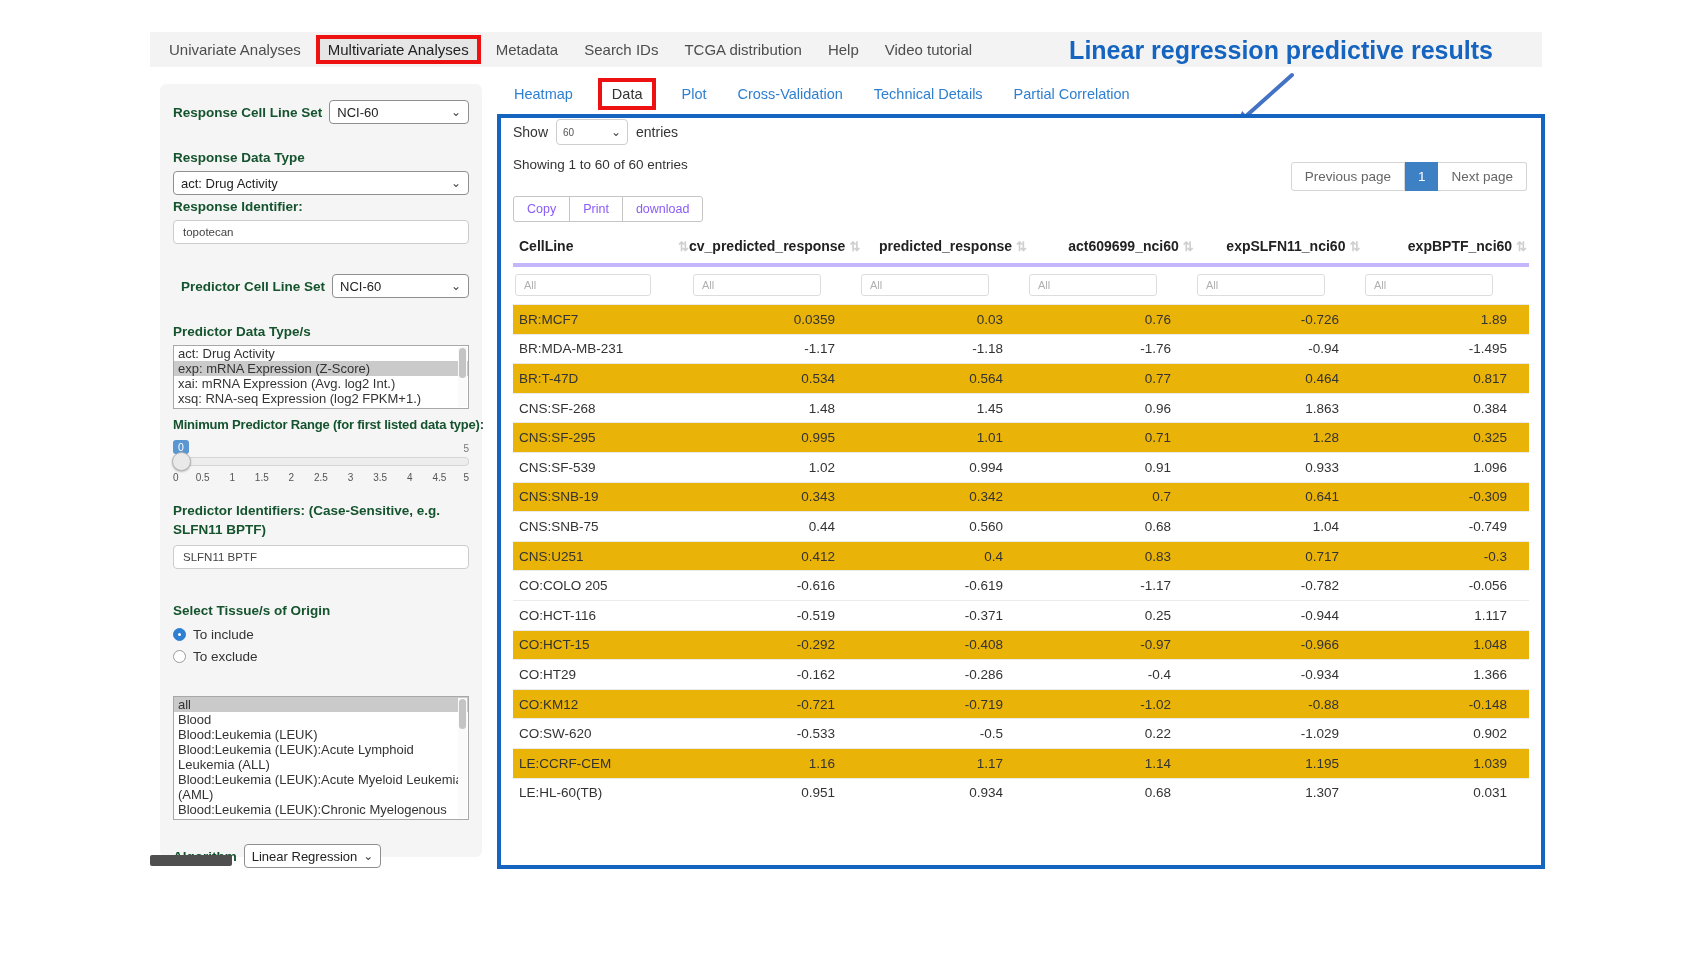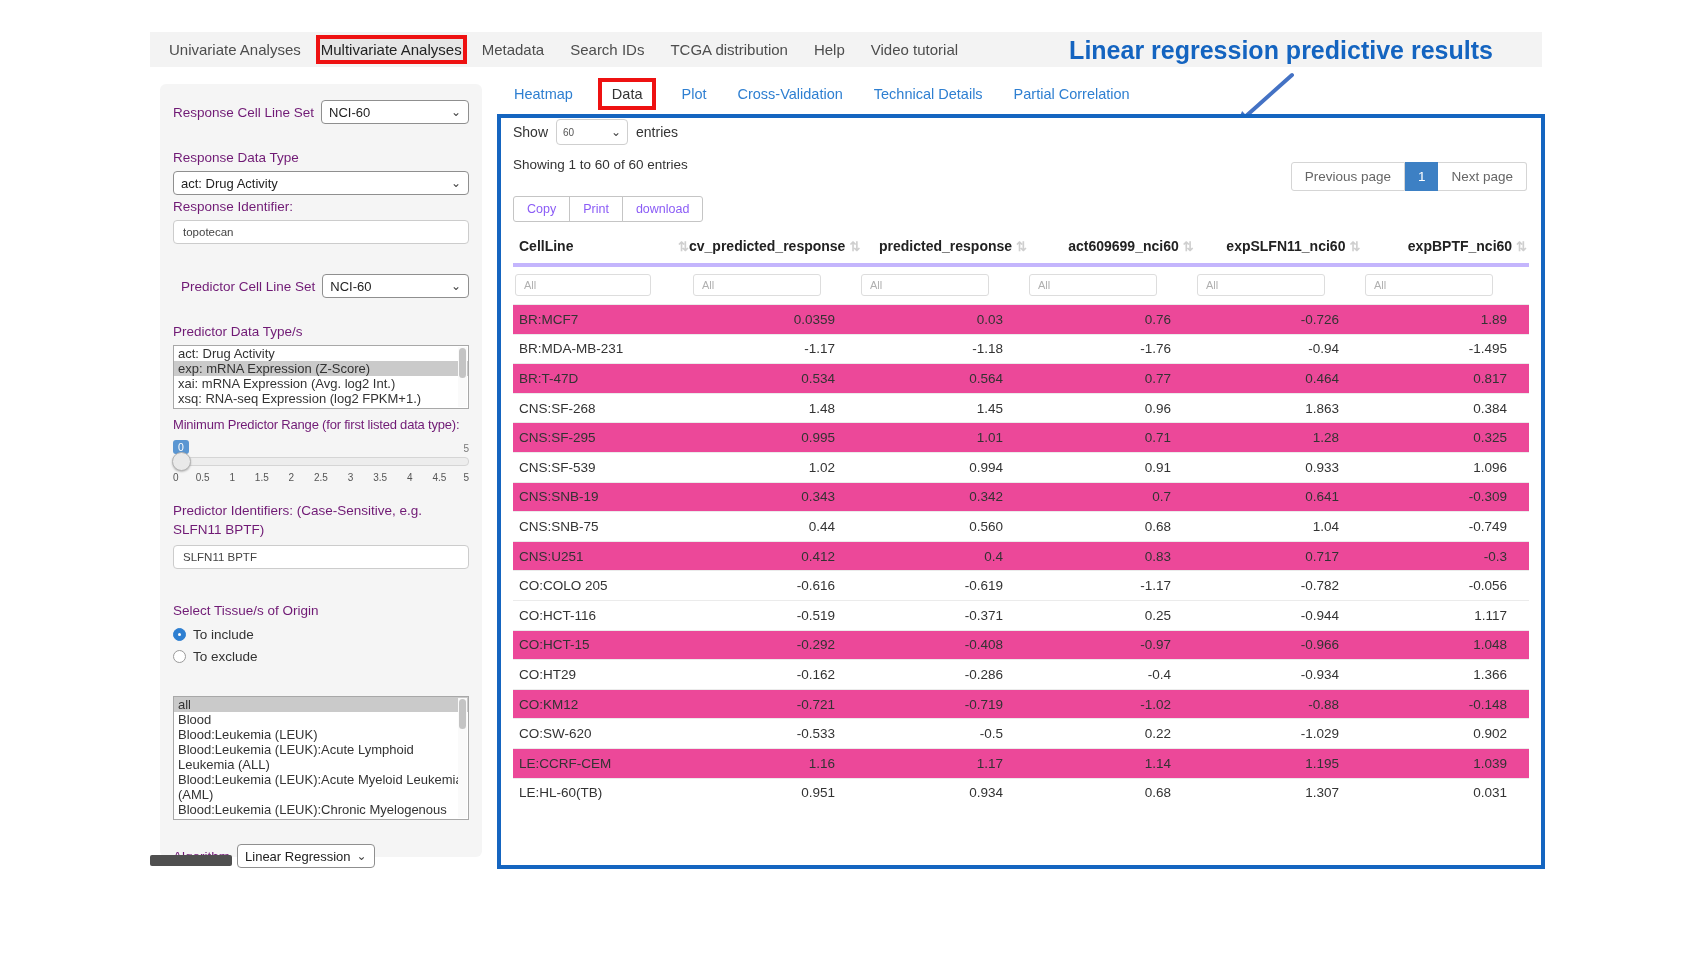--- a/index.html
+++ b/index.html
@@ -10,34 +10,34 @@
   
   .navbar{
     position:absolute;left:150px;top:32px;width:1392px;height:35px;
     background:#f3f3f3;display:flex;align-items:center;box-sizing:border-box;
     padding-left:8px;gap:4px;
   }
   .nav-item{
     font-size:15px;color:#4d4d4d;padding:5px 11px;white-space:nowrap;cursor:default;
   }
   .nav-item.active{
-    background:#e6e6e6;border:4px solid #ee1111;padding:2px 1px;color:#222;
+    background:#e6e6e6;border:4px solid #ee1111;padding:2px 8px;color:#222;
   }
   .annotation{
     position:absolute;left:1066px;top:36px;width:430px;text-align:center;
     font-size:25px;font-weight:bold;color:#1464c0;white-space:nowrap;
   }
   .arrow-svg{position:absolute;left:1228px;top:72px;}
   
   .sidebar{
     position:absolute;left:160px;top:84px;width:322px;height:773px;
     background:#f5f5f5;border-radius:6px;box-sizing:border-box;
     padding:16px 13px;font-size:13.5px;
   }
-  .sb-label{font-weight:normal;color:#701a75;margin-bottom:6px;}
+  .sb-label{font-weight:bold;color:#14532d;margin-bottom:6px;}
   .inline-row{display:flex;align-items:center;gap:7px;}
   .select{
     display:flex;justify-content:space-between;align-items:center;
     background:#fff;border:1px solid #8f8f8f;border-radius:4px;
     padding:2px 7px;font-size:13px;color:#222;min-height:18px;cursor:default;
   }
   .select .chev{color:#444;font-size:12px;line-height:10px;margin-left:6px;}
   .text-input{
     background:#fff;border:1px solid #ccc;border-radius:4px;width:100%;
     box-sizing:border-box;padding:5px 9px;font-size:11.5px;color:#444;
@@ -124,21 +124,21 @@
   .tbl-filter{display:flex;padding:7px 0 8px 0;}
   .fcell{box-sizing:border-box;}
   .fcell.first{flex:0 0 176px;padding-left:2px;}
   .fcell.num{flex:1;padding-left:4px;}
   .filter-input{
     width:78%;box-sizing:border-box;border:1px solid #ddd;border-radius:3px;
     padding:4px 8px;font-size:11px;color:#444;font-family:"Liberation Sans",sans-serif;outline:none;
   }
   .filter-input::placeholder{color:#b0b0b0;}
   .trow{display:flex;align-items:center;height:28.6px;border-top:1px solid #ebebeb;font-size:13.5px;color:#333;}
-  .trow.odd{background:#ec4899;}
+  .trow.odd{background:#eab308;}
   .tcell-name{flex:0 0 176px;padding-left:6px;box-sizing:border-box;white-space:nowrap;}
   .tcell-num{flex:1;text-align:right;padding-right:22px;box-sizing:border-box;}
   .bottom-fragment{
     position:absolute;left:150px;top:855px;width:82px;height:11px;background:#4f4f4f;border-radius:2px;
   }
 </style>
 </head>
 <body>
 
 <div class="navbar" id="navbar">

